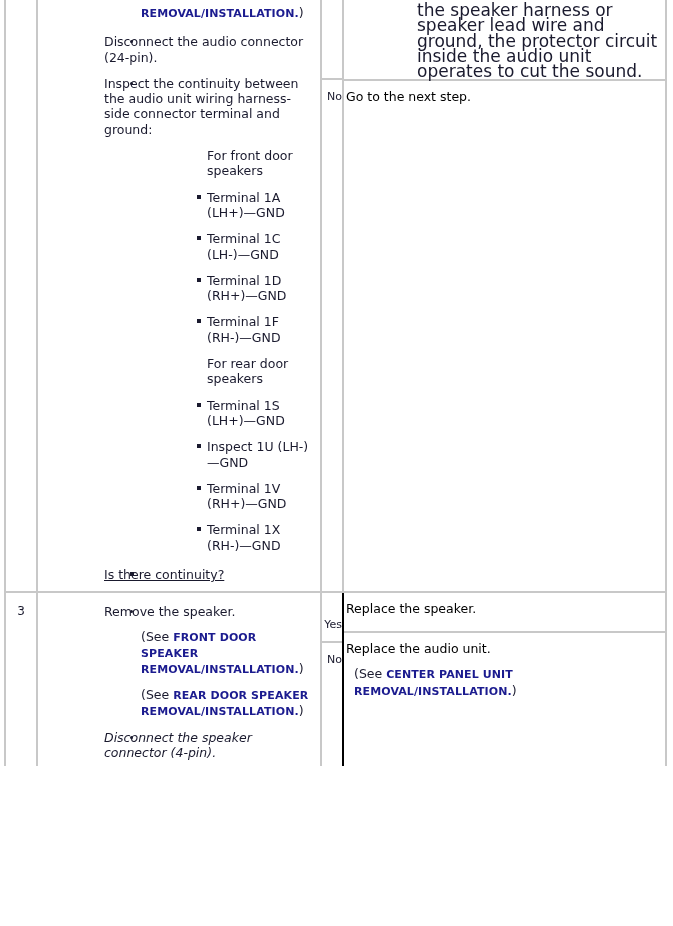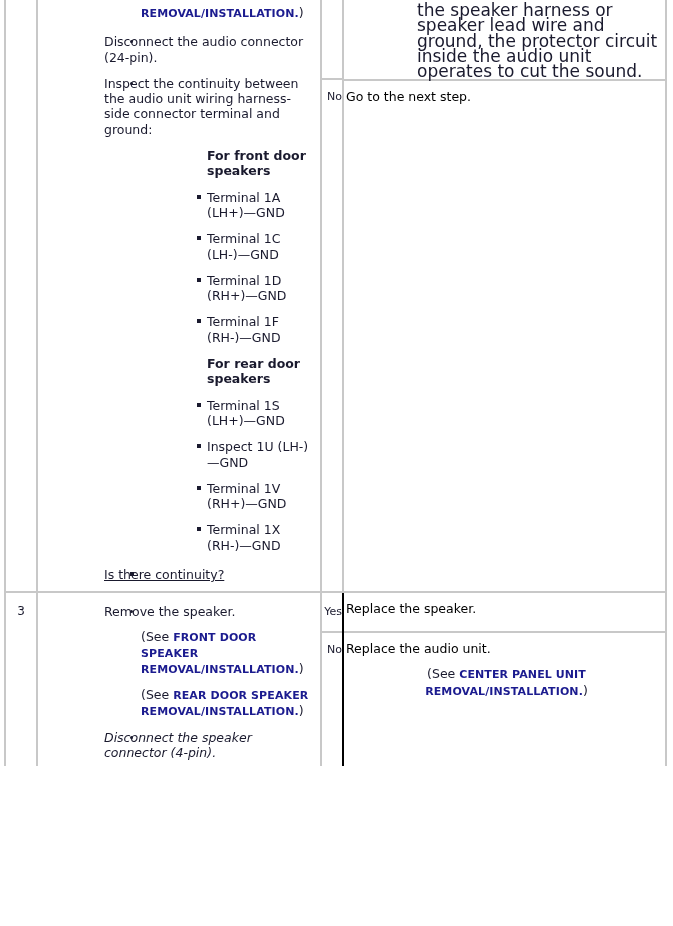--- a/index.html
+++ b/index.html
@@ -62,21 +62,21 @@
   
   .ans-cell {
     font-size: 11px;
     line-height: 16px;
     color: #1a1a2e;
     text-align: right;
     padding: 9px 0 8px 0;
     white-space: nowrap;
   }
   .ans-cell.ans-top {
-    padding-top: 11px;
+    padding-top: 24px;
   }
 
   .note-cont {
     font-size: 17px;
     line-height: 15.3px;
     color: #1a1a2e;
     margin: 4px 0 0 73px;
     padding-right: 6px;
   }
 
@@ -142,37 +142,36 @@
     left: 159px;
     top: 5px;
     width: 4px;
     height: 4px;
     background: #1a1a2e;
   }
 
   .sub-head {
     font-size: 12.5px;
     line-height: 15.3px;
-    font-weight: bold;
+    font-weight: normal;
     color: #1a1a2e;
     margin: 11px 0 0 169px;
     padding-right: 6px;
   }
 
   
   .see-ref {
     font-size: 12.5px;
     line-height: 15.3px;
     color: #1a1a2e;
     margin: 9px 0 0 103px;
     padding-right: 6px;
   }
   .see-ref.in-result {
     margin: 9px 0 0 10px;
-    text-align: center;
   }
   .ref-link {
     color: #1b1b8f;
     font-weight: bold;
     font-size: 11px;
     letter-spacing: 0.1px;
   }
 
   .tight-top { margin-top: 0; }
 

